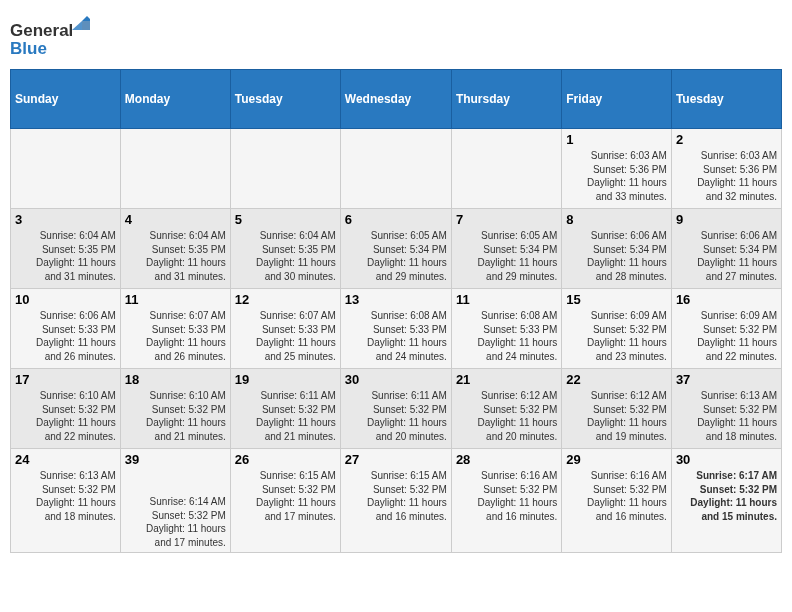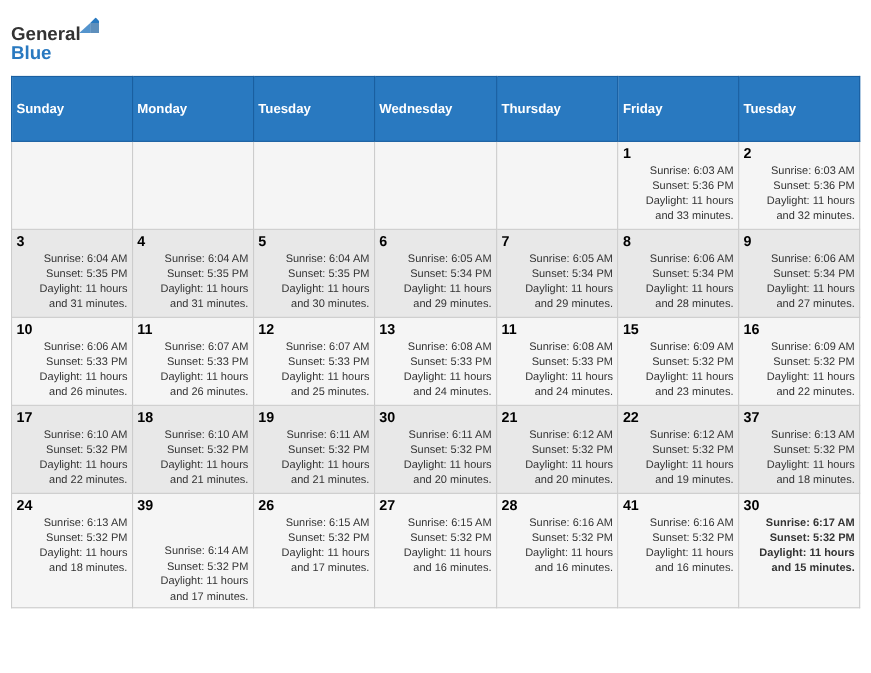--- a/index.html
+++ b/index.html
@@ -315,21 +315,21 @@
 and 16 minutes.</div>
         </td>
         <td>
           <span class="day-number">28</span>
           <div class="day-info" style="white-space: pre-line;">Sunrise: 6:16 AM
 Sunset: 5:32 PM
 Daylight: 11 hours
 and 16 minutes.</div>
         </td>
         <td>
-          <span class="day-number">41</span>
+          <span class="day-number">29</span>
           <div class="day-info" style="white-space: pre-line;">Sunrise: 6:16 AM
 Sunset: 5:32 PM
 Daylight: 11 hours
 and 16 minutes.</div>
         </td>
         <td>
           <span class="day-number">30</span>
           <div class="day-info" style="white-space: pre-line; font-weight: bold;">Sunrise: 6:17 AM
 Sunset: 5:32 PM
 Daylight: 11 hours

